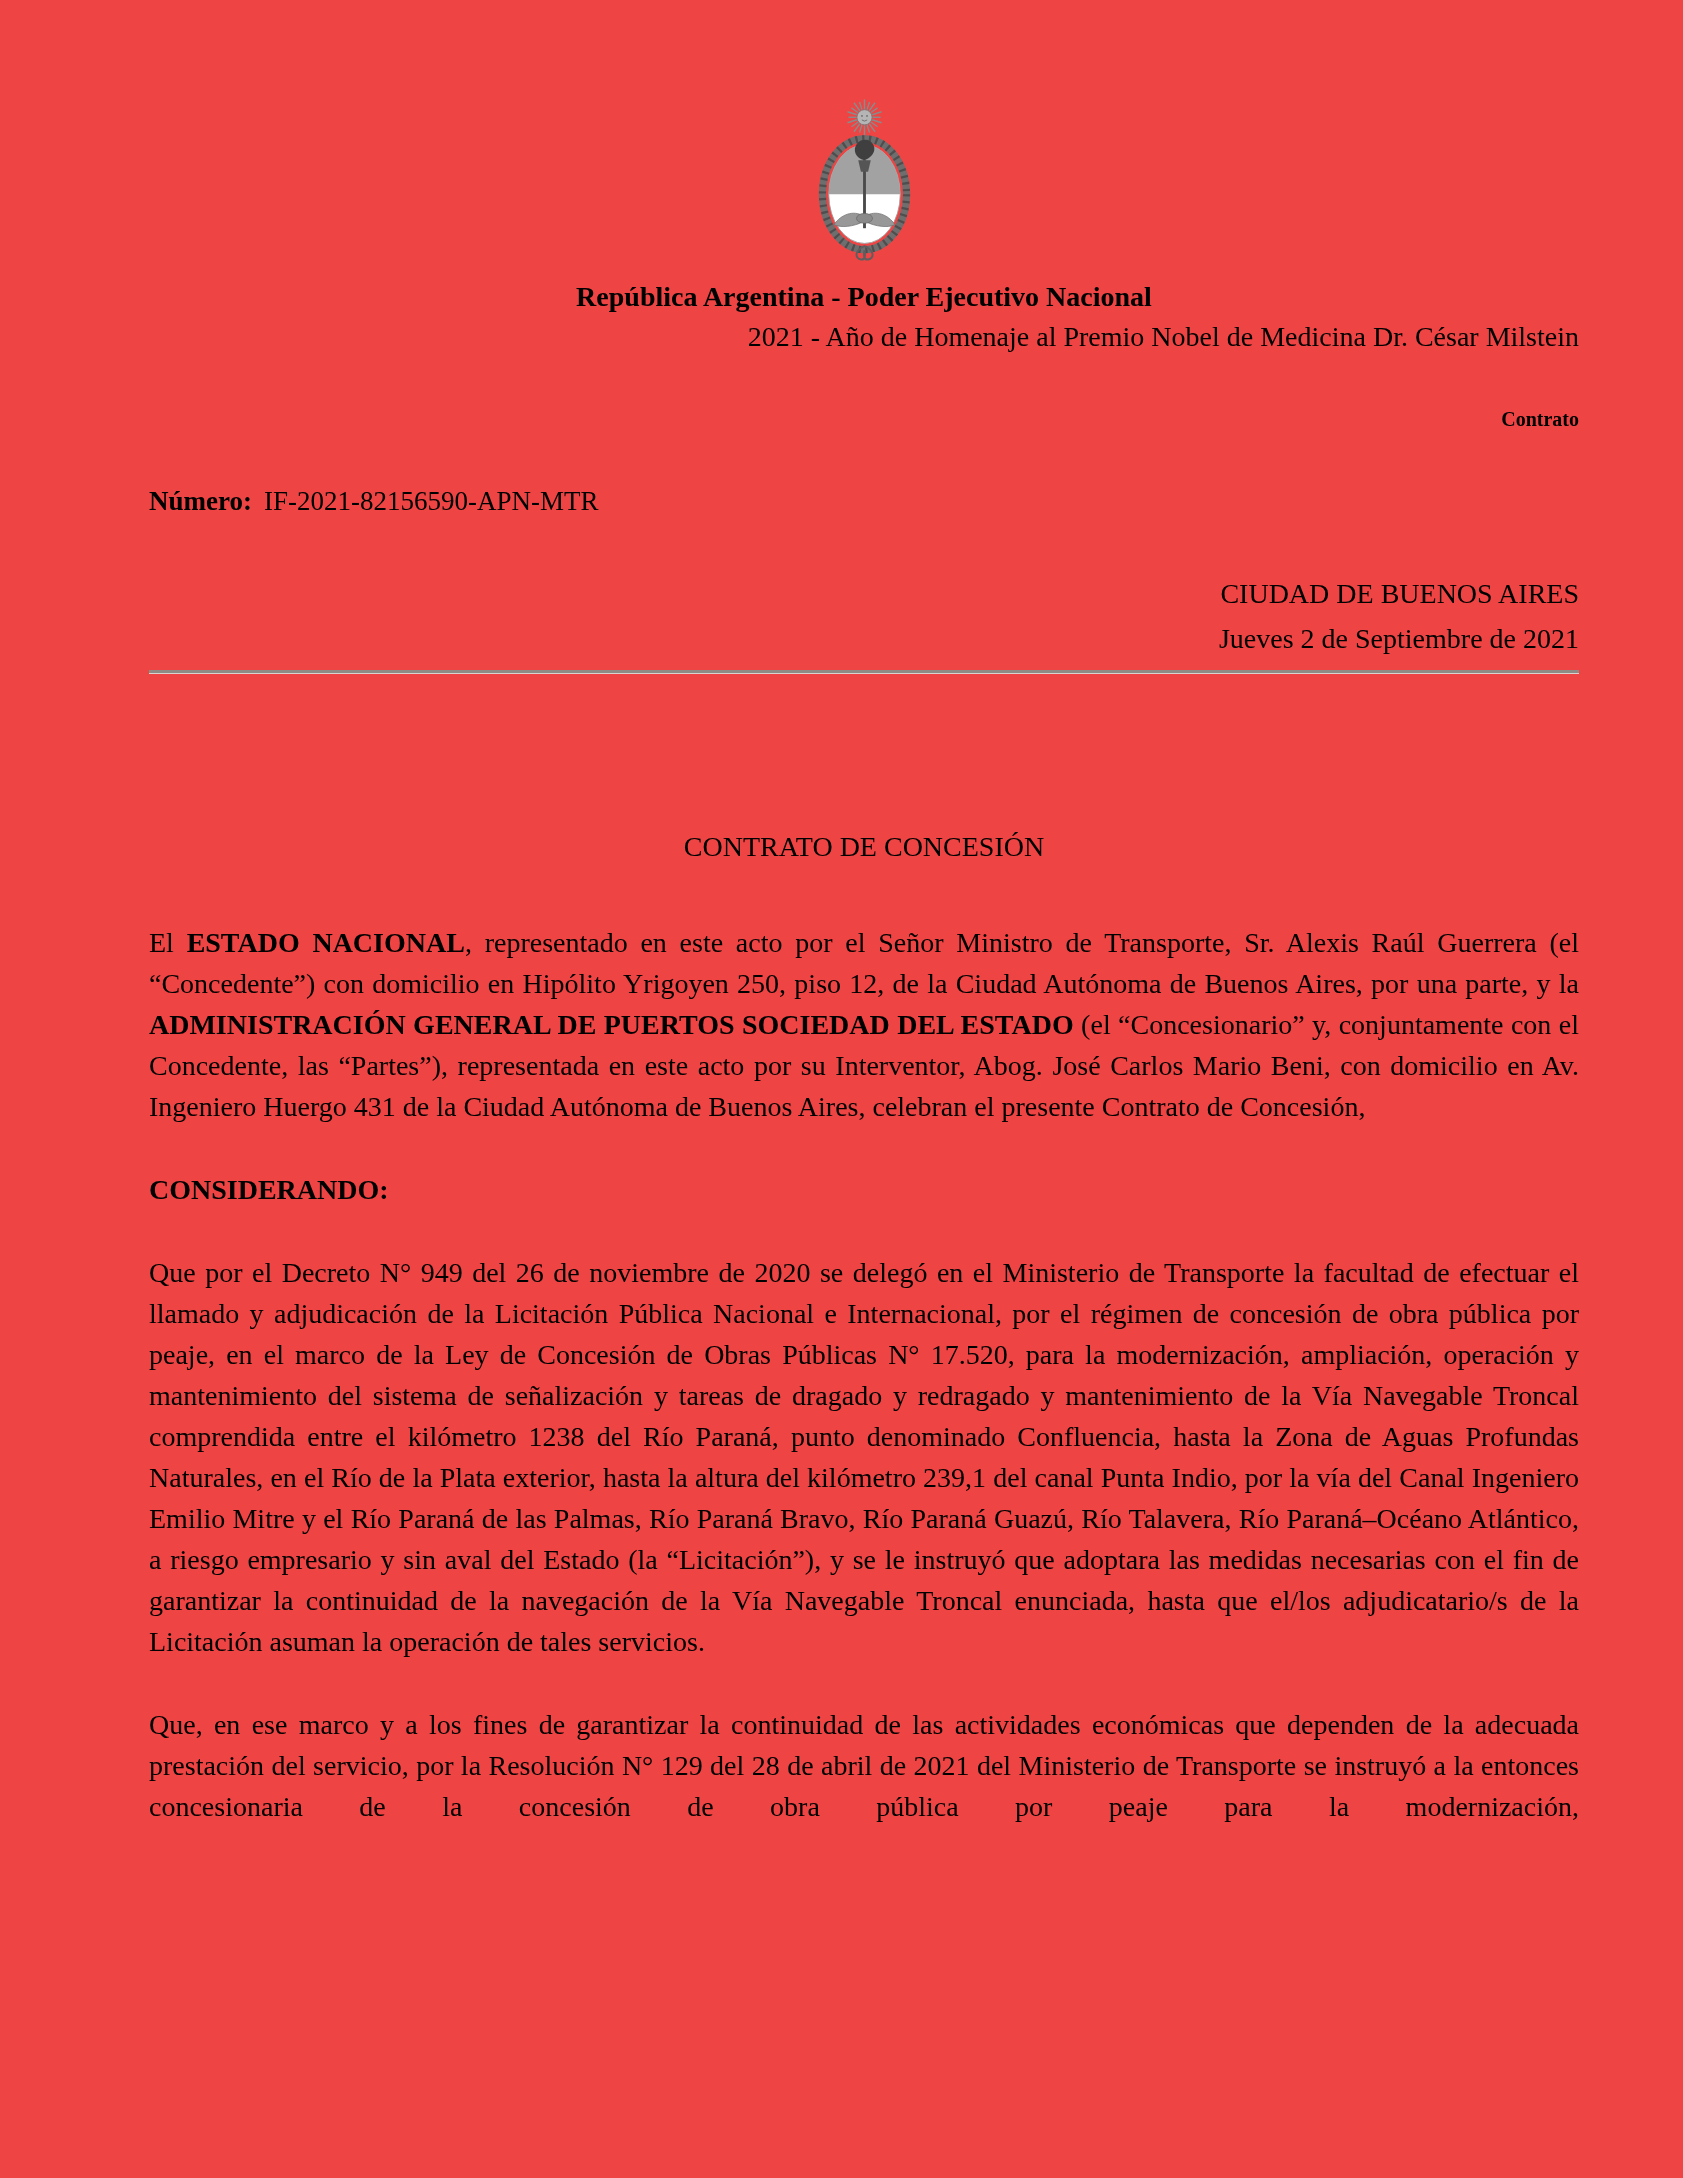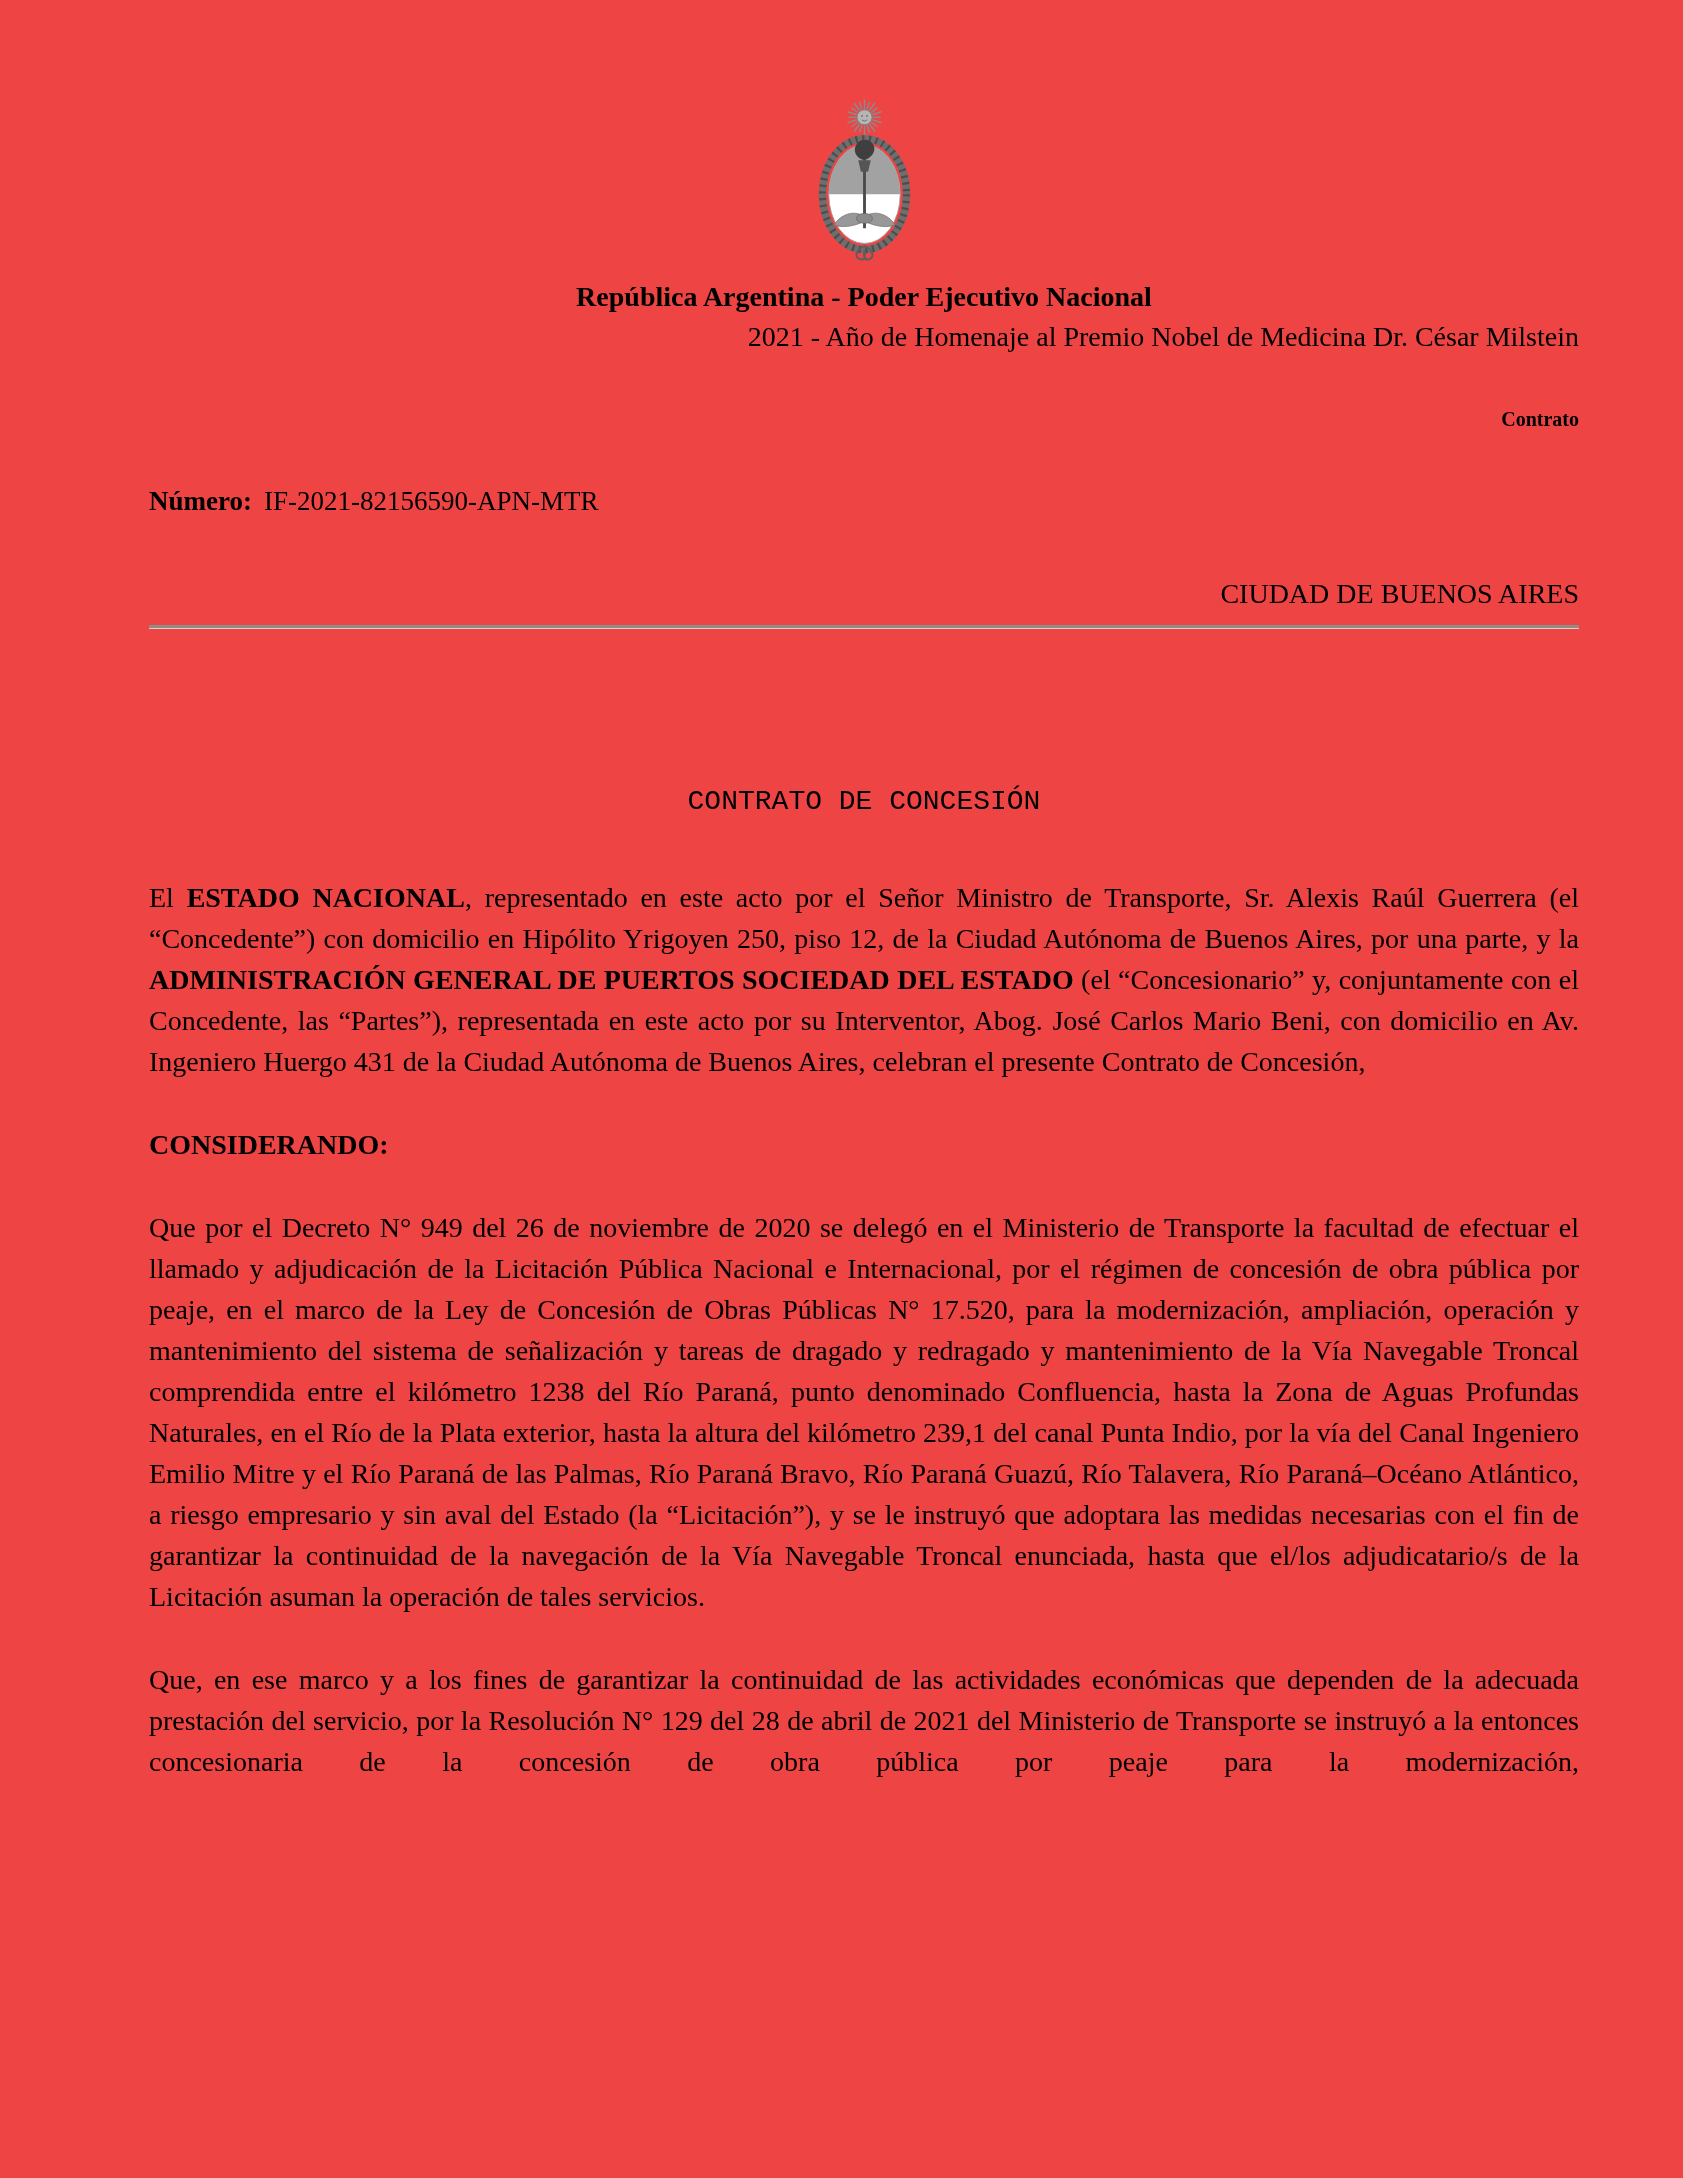--- a/index.html
+++ b/index.html
@@ -19,21 +19,21 @@
   .emblem svg{display:inline-block;}
   .org-line{font-size:28px;font-weight:bold;margin-top:16px;line-height:34px;text-align:center;}
   .year-line{font-size:28px;margin-top:6px;line-height:34px;text-align:right;}
   .doc-type{font-size:20px;font-weight:bold;margin-top:48px;line-height:34px;text-align:right;}
   .numero{font-size:27px;margin-top:48px;line-height:34px;text-align:left;}
   .numero .lbl{font-weight:bold;margin-right:12px;}
   .place-date{margin-top:53px;font-size:28px;line-height:45px;text-align:right;}
   .referencia{margin-top:34px;font-size:27px;line-height:42px;text-align:left;}
   .referencia .lbl{font-weight:bold;margin-right:8px;}
   .rule{margin-top:9px;height:3px;background:#8f8b85;border-bottom:1px solid #d8d5d0;}
-  .doc-title{margin-top:156px;font-size:28px;line-height:34px;text-align:center;font-weight:normal;font-family:Liberation Mono, monospace;}
+  .doc-title{margin-top:156px;font-size:28px;line-height:34px;text-align:center;font-weight:normal;}
   .body-block{display:block;}
   .body-block .para{
     font-size:28px;line-height:41px;
     text-align:justify;
     margin:42px 0 0 0;
   }
   .body-block .para:first-child{margin-top:58px;}
   .body-block .para.heading{text-align:left;}
   .body-block .para.continues{text-align-last:justify;}
   .body-block .para b{font-weight:bold;}
@@ -95,20 +95,21 @@
   <div class="org-line">República Argentina - Poder Ejecutivo Nacional</div>
   <div class="year-line">2021 - Año de Homenaje al Premio Nobel de Medicina Dr. César Milstein</div>
   <div class="doc-type">Contrato</div>
 
   <div class="numero">
     <span class="lbl">Número:</span><span>IF-2021-82156590-APN-MTR</span>
   </div>
 
   <div class="place-date">
     <div>CIUDAD DE BUENOS AIRES</div>
+    <div>Jueves 2 de Septiembre de 2021</div>
   </div>
 
 
   <div class="rule"></div>
 
   <div class="doc-title">CONTRATO DE CONCESIÓN</div>
 
   <div class="body-block">
       <p class="para"><span>El </span><b>ESTADO NACIONAL</b><span>, representado en este acto por el Señor Ministro de Transporte, Sr. Alexis Raúl Guerrera (el “Concedente”) con domicilio en Hipólito Yrigoyen 250, piso 12, de la Ciudad Autónoma de Buenos Aires, por una parte, y la </span><b>ADMINISTRACIÓN GENERAL DE PUERTOS SOCIEDAD DEL ESTADO</b><span> (el “Concesionario” y, conjuntamente con el Concedente, las “Partes”), representada en este acto por su Interventor, Abog. José Carlos Mario Beni, con domicilio en Av. Ingeniero Huergo 431 de la Ciudad Autónoma de Buenos Aires, celebran el presente Contrato de Concesión,</span></p>
       <p class="para heading"><b>CONSIDERANDO:</b></p>

